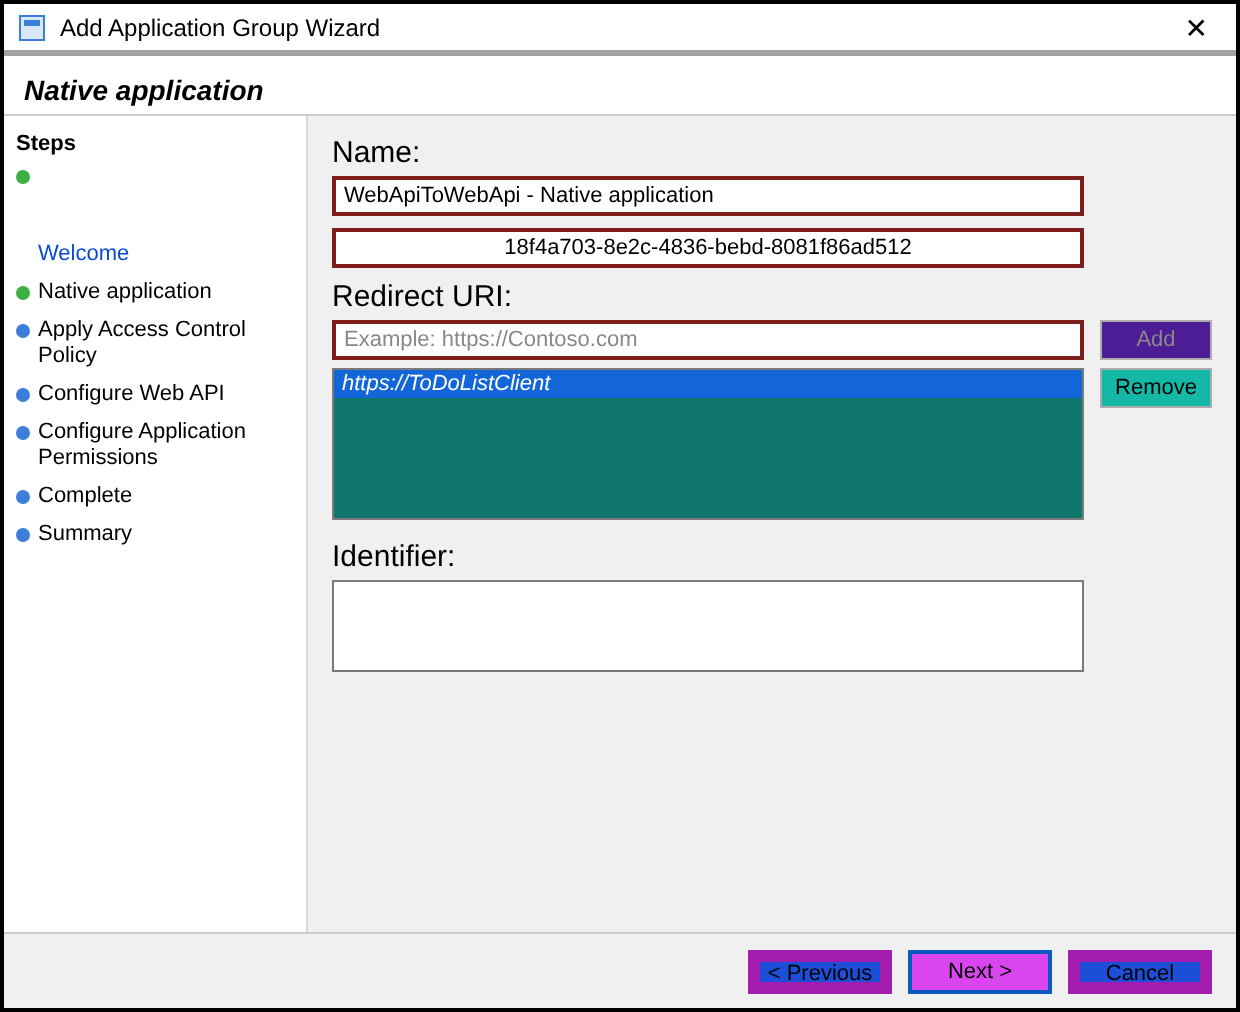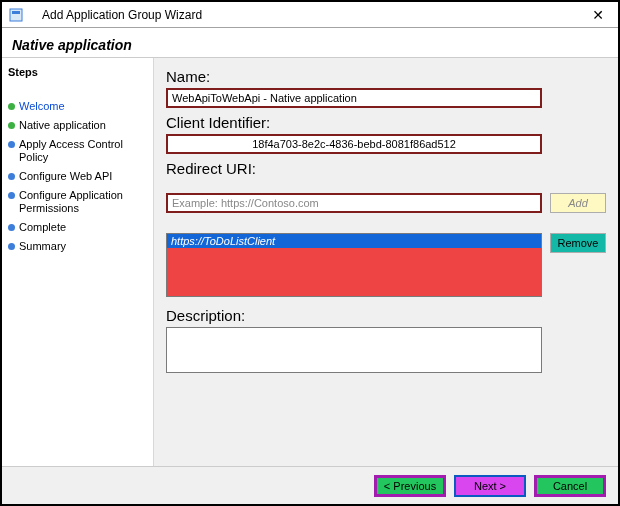--- a/index.html
+++ b/index.html
@@ -1,47 +1,47 @@
 <!DOCTYPE html>
 <html><head>
   <meta charset="utf-8">
   <style>
     * { box-sizing: border-box; margin: 0; padding: 0; }
     html, body { width: 620px; height: 506px; font-family: "Segoe UI", Tahoma, sans-serif; font-size: 11px; background: #fff; }
     .outer { border: 2px solid #000; width: 620px; height: 506px; position: relative; background: #fff; }
-    .titlebar { display: flex; align-items: center; height: 26px; border-bottom: 1px solid #a3a3a3; padding: 0 6px; gap: 12px; }
+    .titlebar { display: flex; align-items: center; height: 26px; border-bottom: 3px solid #a3a3a3; padding: 0 6px; }
     .titlebar .icon { width: 16px; height: 16px; margin-right: 6px; }
     .titlebar .ttxt { flex: 1; font-size: 12px; color: #000; }
     .titlebar .close { font-size: 14px; font-family: Arial, sans-serif; padding: 2px 8px; color: #000; }
     .header { height: 30px; display: flex; align-items: flex-end; padding: 0 10px 4px 10px; border-bottom: 1px solid #ccc; }
     .header .ht { font-size: 14px; font-weight: 600; font-style: italic; color: #000; }
     .body { display: flex; height: calc(506px - 4px - 26px - 30px - 38px); }
     .sidebar { width: 160px; border-right: 1px solid #d8d8d8; padding: 8px 6px; background: #fff; }
-    .sidebar .sh { font-weight: 600; font-size: 11px; margin-bottom: 22px; color: #000; }
+    .sidebar .sh { font-weight: 600; font-size: 11px; margin-bottom: 4px; color: #000; }
     .step { display: flex; align-items: flex-start; gap: 4px; margin-bottom: 6px; line-height: 13px; }
     .step .dot { width: 7px; height: 7px; border-radius: 50%; margin-top: 3px; flex-shrink: 0; }
     .dot.green { background: #3cb043; }
     .dot.blue  { background: #3d7edb; }
     .step .lbl { color: #000; }
-    .step.active .lbl { color: #0a4bd6; }
+    .step.active .lbl { color: #0a4bd6; margin-top: 39px; }
     .content { flex: 1; padding: 10px 12px; background: #f0f0f0; }
     .row { margin-bottom: 6px; }
     .flabel { display: block; margin-bottom: 3px; color: #000; font-size: 15px; }
     .txtinput { width: 376px; height: 20px; border: 2px solid #7f1d1d; background: #fff; font-size: 11px; padding: 2px 4px; }
     .txtinput.ro { color: #000; text-align: center; }
-    .uri-row { display: flex; gap: 8px; align-items: flex-end; margin-bottom: 20px; }
+    .uri-row { display: flex; gap: 8px; align-items: flex-end; margin-bottom: 4px; }
     .uri-row .txtinput { flex: 1; }
     .btn { width: 56px; height: 20px; border: 1px solid #adadad; background: #14b8a6; font-size: 11px; cursor: default; text-align: center; }
-    .btn.disabled { color: #888; background: #fef9c3; font-style: italic; }
+    .btn.disabled { color: #888; background: #4c1d95; }
     .list-row { display: flex; gap: 8px; align-items: flex-start; }
-    .listbox { flex: 1; height: 64px; border: 1px solid #7a7a7a; background: #ef4444; overflow: hidden; }
+    .listbox { flex: 1; height: 76px; border: 1px solid #7a7a7a; background: #0f766e; overflow: hidden; }
     .listitem { background: #1266d8; color: #fff; font-size: 11px; padding: 1px 4px; font-style: italic; }
     .tarea { width: 376px; height: 46px; border: 1px solid #7a7a7a; background: #fff; padding: 2px 4px; resize: none; font-family: inherit; font-size: 11px; }
     .footer { border-top: 1px solid #ccc; height: 38px; display: flex; align-items: center; justify-content: flex-end; padding: 0 12px; gap: 8px; background: #f0f0f0; }
-    .fbtn { width: 72px; height: 22px; border: 3px solid #a21caf; background: #22c55e; font-size: 11px; }
+    .fbtn { width: 72px; height: 22px; border: 6px solid #a21caf; background: #1d4ed8; font-size: 11px; }
     .fbtn.primary { border: 2px solid #0a5ac2; background: #d946ef; }
     ::placeholder { color: #888; }
   </style>
 </head>
 <body>
 
 <div class="outer">
   <div class="titlebar">
     <span class="icon">
       <svg width="16" height="16" viewBox="0 0 16 16">
@@ -91,40 +91,39 @@
       </div>
     </div>
 
     <div class="content">
       <div class="row">
         <label class="flabel">Name:</label>
         <input class="txtinput" type="text" value="WebApiToWebApi - Native application" style="">
       </div>
 
       <div class="row">
-        <label class="flabel">Client Identifier:</label>
         <input class="txtinput ro" type="text" readonly="" value="18f4a703-8e2c-4836-bebd-8081f86ad512" style="">
       </div>
 
-      <div class="row" style="margin-bottom:16px;">
+      <div class="row" style="margin-bottom:3px;">
         <label class="flabel">Redirect URI:</label>
       </div>
       <div class="uri-row">
         <input class="txtinput" type="text" placeholder="Example: https://Contoso.com" style="">
         <button class="btn disabled">Add</button>
       </div>
       <div class="list-row">
         <div class="listbox">
           <div class="listitem">https://ToDoListClient</div>
         </div>
         <button class="btn">Remove</button>
       </div>
 
       <div class="row" style="margin-top:10px;">
-        <label class="flabel">Description:</label>
+        <label class="flabel">Identifier:</label>
         <textarea class="tarea" style=""></textarea>
       </div>
     </div>
   </div>
 
   <div class="footer">
     <button class="fbtn">&lt; Previous</button>
     <button class="fbtn primary">Next &gt;</button>
     <button class="fbtn">Cancel</button>
   </div>

